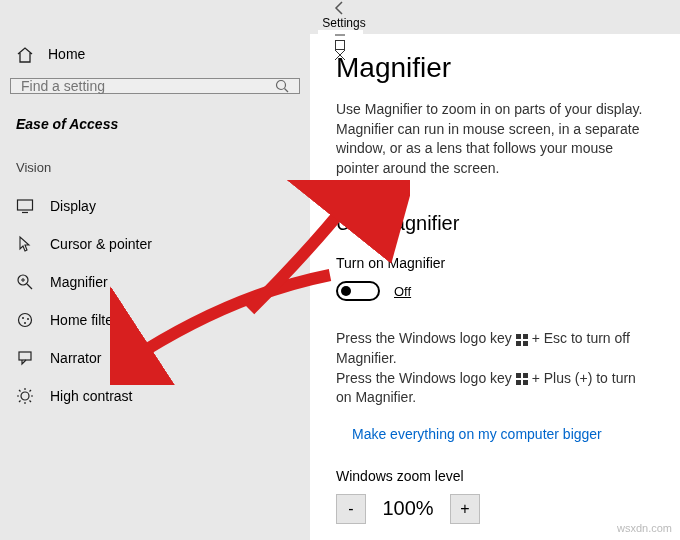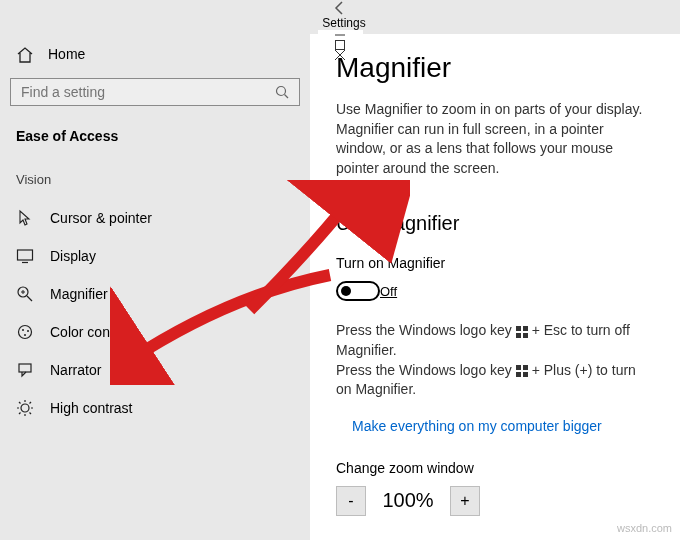--- a/index.html
+++ b/index.html
@@ -6,32 +6,32 @@
   body { font-family: "Segoe UI", Arial, sans-serif; font-size: 13px; color: #000; background: #fff; width: 680px; height: 540px; overflow: hidden; position: relative; }
   .titlebar { height: 34px; display: flex; align-items: center; background: #e8e8e8; flex-direction: column; }
   .titlebar .back { width: 34px; height: 34px; display: flex; align-items: center; justify-content: center; }
   .titlebar .title { font-size: 12px; padding-left: 8px; }
   .titlebar .spacer { flex: 1; }
   .winbtn { width: 45px; height: 34px; display: flex; align-items: center; justify-content: center; color: #444; background: #fff; }
   .content { display: flex; height: calc(100% - 34px); }
   .sidebar { width: 310px; background: #e8e8e8; padding: 0 10px; }
   .home { display: flex; gap: 14px; padding: 12px 6px 14px 6px; }
   .home .lbl { font-size: 14px; }
-  .search { display: flex; align-items: center; justify-content: space-between; border: 1px solid #8a8a8a; background: #eee; height: 28px; padding: 0 10px; margin-bottom: 18px; }
+  .search { display: flex; align-items: center; justify-content: space-between; border: 1px solid #8a8a8a; background: #eee; height: 16px; padding: 0 10px; margin-bottom: 18px; }
   .search input { border: none; background: transparent; outline: none; font-size: 14px; color: #666; width: 250px; }
-  .group { font-weight: 600; font-size: 14px; padding: 4px 6px 28px 6px; }
+  .group { font-weight: 600; font-size: 14px; padding: 4px 6px 28px 6px; font-style: italic; }
   .subgroup { color: #404040; font-size: 13px; padding: 0 6px 12px 6px; }
   .navitem { display: flex; align-items: center; gap: 16px; padding: 10px 6px; font-size: 14px; position: relative; }
   .navitem .icon { width: 18px; height: 18px; display: flex; align-items: center; justify-content: center; color: #222; }
   .main { flex: 1; padding: 18px 26px 0 26px; overflow: hidden; }
   .h1 { font-size: 28px; font-weight: 350; margin-bottom: 16px; }
   .desc { font-size: 14px; color: #333; line-height: 1.4; margin-bottom: 34px; }
   .h2 { font-size: 20px; font-weight: 400; margin-bottom: 20px; }
   .label { font-size: 14px; margin-bottom: 10px; }
-  .togglerow { display: flex; align-items: center; margin-bottom: 20px; text-decoration: underline; }
+  .togglerow { display: flex; align-items: center; gap: 14px; margin-bottom: 28px; text-decoration: underline; }
   .toggle { width: 44px; height: 20px; border: 2px solid #000; border-radius: 20px; position: relative; background: #fff; }
   .toggle::after { content: ""; position: absolute; width: 10px; height: 10px; background: #000; border-radius: 50%; top: 3px; left: 3px; }
   .hint { font-size: 14px; color: #333; line-height: 1.4; }
   .hint .winlogo { display: inline-block; vertical-align: middle; }
   .link { color: #0066cc; font-size: 14px; margin: 18px 0 26px 16px; display: inline-block; }
   .zoomrow { display: flex; align-items: center; gap: 8px; margin-top: 6px; }
   .zbtn { width: 30px; height: 30px; border: 1px solid #bdbdbd; background: #e6e6e6; display: flex; align-items: center; justify-content: center; font-size: 16px; }
   .zval { font-size: 20px; min-width: 68px; text-align: center; }
   .watermark { position: absolute; bottom: 6px; right: 8px; font-size: 11px; color: #bbb; margin-left: 12px; }
   svg { display: block; }
@@ -81,33 +81,33 @@
           <circle cx="6" cy="6" r="4.5" stroke="#666" fill="none" stroke-width="1.2"></circle>
           <line x1="9.5" y1="9.5" x2="13" y2="13" stroke="#666" stroke-width="1.2"></line>
         </svg>
     </div>
     <div class="group">Ease of Access</div>
     <div class="subgroup">Vision</div>
 
     <div class="navitem">
       <span class="icon">
           <svg width="18" height="18" viewBox="0 0 18 18">
-            <path d="M4 2 L4 14 L7 11 L9 16 L11 15 L9 10 L13 10 Z" stroke="#222" fill="none" stroke-width="1.1"></path>
-          </svg>
-        </span>
-      <span>Cursor &amp; pointer</span>
-    </div>
-    <div class="navitem">
-      <span class="icon">
-          <svg width="18" height="18" viewBox="0 0 18 18">
             <rect x="1.5" y="3" width="15" height="10" stroke="#222" fill="none" stroke-width="1.2"></rect>
             <line x1="6" y1="15.5" x2="12" y2="15.5" stroke="#222" stroke-width="1.2"></line>
           </svg>
         </span>
       <span>Display</span>
+    </div>
+    <div class="navitem">
+      <span class="icon">
+          <svg width="18" height="18" viewBox="0 0 18 18">
+            <path d="M4 2 L4 14 L7 11 L9 16 L11 15 L9 10 L13 10 Z" stroke="#222" fill="none" stroke-width="1.1"></path>
+          </svg>
+        </span>
+      <span>Cursor &amp; pointer</span>
     </div>
     <div class="navitem">
       <span class="icon">
           <svg width="18" height="18" viewBox="0 0 18 18">
             <circle cx="7" cy="7" r="5" stroke="#222" fill="none" stroke-width="1.2"></circle>
             <line x1="11" y1="11" x2="16" y2="16" stroke="#222" stroke-width="1.2"></line>
             <line x1="5" y1="7" x2="9" y2="7" stroke="#222"></line>
             <line x1="7" y1="5" x2="7" y2="9" stroke="#222"></line>
           </svg>
         </span>
@@ -115,21 +115,21 @@
     </div>
     <div class="navitem">
       <span class="icon">
           <svg width="18" height="18" viewBox="0 0 18 18">
             <circle cx="9" cy="9" r="6.5" stroke="#222" fill="none" stroke-width="1.2"></circle>
             <circle cx="7" cy="7" r="1" fill="#222"></circle>
             <circle cx="12" cy="8" r="1" fill="#222"></circle>
             <circle cx="9" cy="12" r="1" fill="#222"></circle>
           </svg>
         </span>
-      <span>Color contrast</span>
+      <span>Home filters</span>
     </div>
     <div class="navitem">
       <span class="icon">
           <svg width="18" height="18" viewBox="0 0 18 18">
             <rect x="3" y="3" width="12" height="8" stroke="#222" fill="none" stroke-width="1.2"></rect>
             <path d="M6 11 L6 15 L10 11" stroke="#222" fill="none" stroke-width="1.2"></path>
           </svg>
         </span>
       <span>Narrator</span>
     </div>
@@ -148,21 +148,21 @@
               <line x1="13.5" y1="4.5" x2="15" y2="3"></line>
             </g>
           </svg>
         </span>
       <span>High contrast</span>
     </div>
   </div>
 
   <div class="main">
     <div class="h1">Magnifier</div>
-    <div class="desc">Use Magnifier to zoom in on parts of your display. Magnifier can run in full screen, in a pointer window, or as a lens that follows your mouse pointer around the screen.</div>
+    <div class="desc">Use Magnifier to zoom in on parts of your display. Magnifier can run in mouse screen, in a separate window, or as a lens that follows your mouse pointer around the screen.</div>
     <div class="h2">Use Magnifier</div>
     <div class="label">Turn on Magnifier</div>
     <div class="togglerow">
       <div class="toggle"></div>
       <span>Off</span>
     </div>
     <div class="hint">
       <span>Press the Windows logo key </span><svg class="winlogo" width="12" height="12" viewBox="0 0 12 12">
           <rect x="0" y="0" width="5" height="5" fill="#333"></rect>
           <rect x="7" y="0" width="5" height="5" fill="#333"></rect>
@@ -172,21 +172,21 @@
     </div>
     <div class="hint">
       <span>Press the Windows logo key </span><svg class="winlogo" width="12" height="12" viewBox="0 0 12 12">
           <rect x="0" y="0" width="5" height="5" fill="#333"></rect>
           <rect x="7" y="0" width="5" height="5" fill="#333"></rect>
           <rect x="0" y="7" width="5" height="5" fill="#333"></rect>
           <rect x="7" y="7" width="5" height="5" fill="#333"></rect>
         </svg><span> + Plus (+) to turn on Magnifier.</span>
     </div>
     <a class="link">Make everything on my computer bigger</a>
-    <div class="label">Change zoom window</div>
+    <div class="label">Windows zoom level</div>
     <div class="zoomrow">
       <div class="zbtn">-</div>
       <div class="zval">100%</div>
       <div class="zbtn">+</div>
     </div>
   </div>
 </div>
 
 <svg class="arrow" style="left:110px; top:265px;" width="230" height="120">
   <defs>

